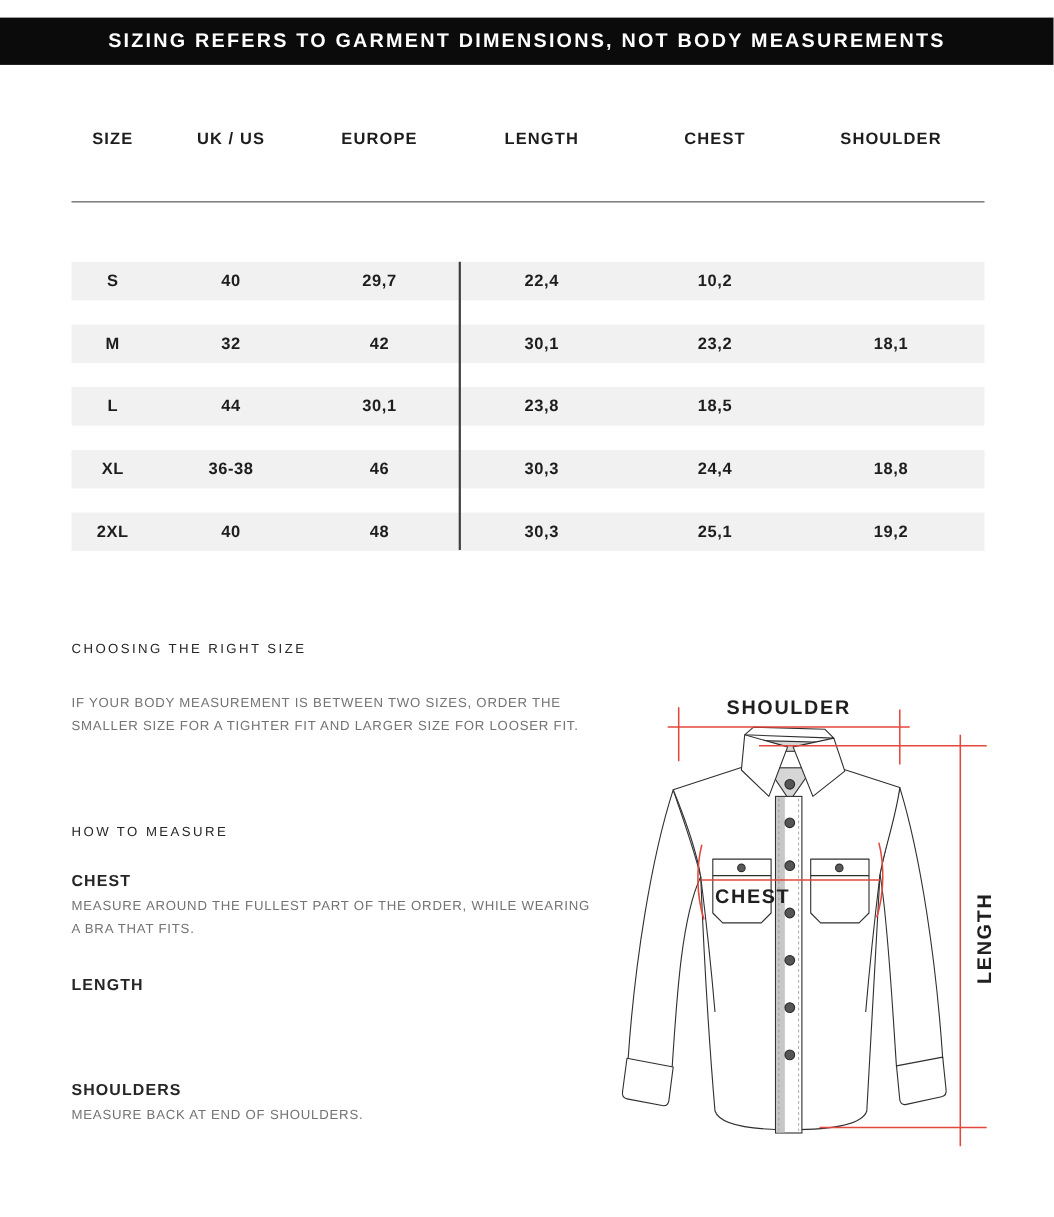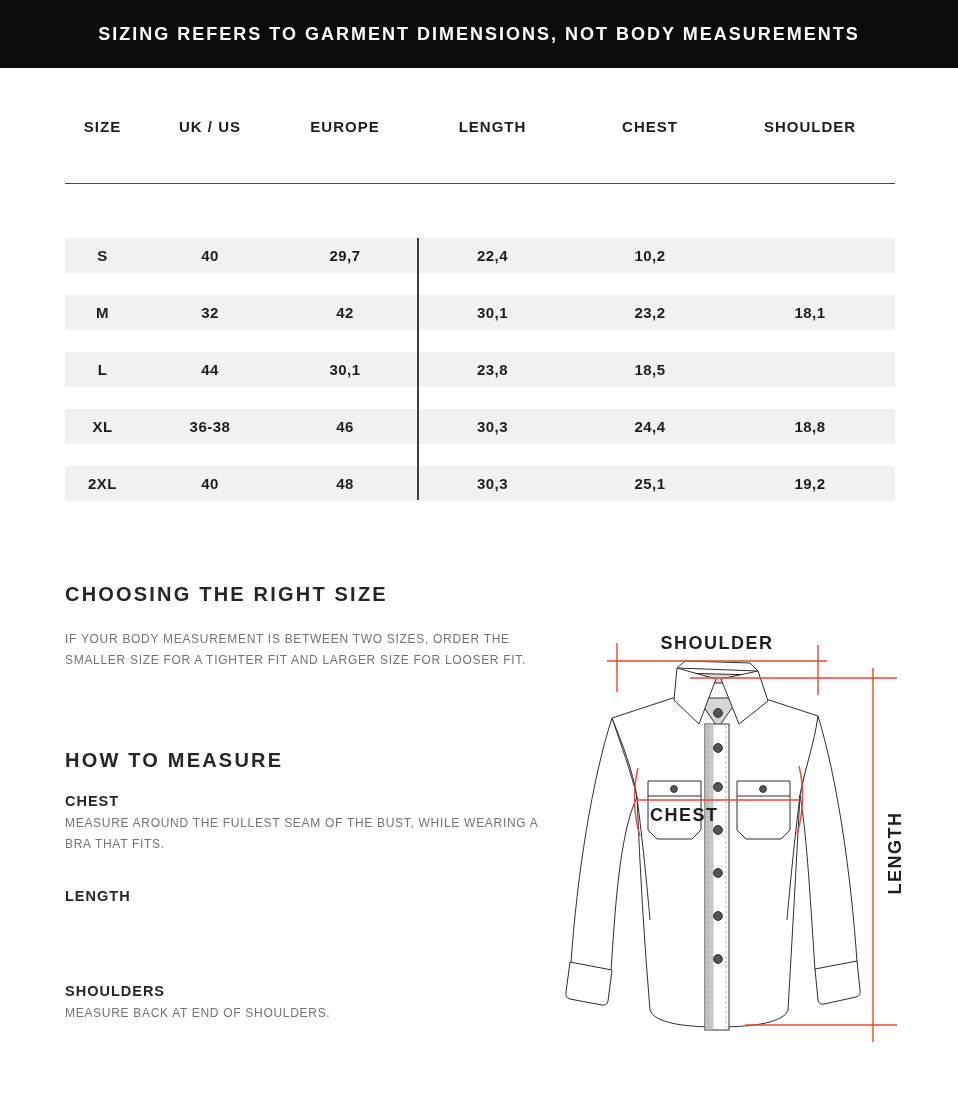--- a/index.html
+++ b/index.html
@@ -1,35 +1,35 @@
 <!DOCTYPE html>
 <html><head>
 <meta charset="utf-8">
 <style>
   html,body{margin:0;padding:0;background:#ffffff;}
   .page{position:relative;width:958px;height:1106px;background:#ffffff;overflow:hidden;
         font-family:"Liberation Sans","DejaVu Sans",sans-serif;color:#1d1d1d;}
 
   
-  .banner{position:absolute;top:0;left:0;width:958px;height:68px;background:#0b0b0b;
+  .banner{position:absolute;top:16px;left:0;width:958px;height:43px;background:#0b0b0b;
           display:flex;align-items:center;justify-content:center;}
   .banner span{color:#ffffff;font-size:18px;font-weight:bold;letter-spacing:2px;white-space:nowrap;}
 
   
   .tbl-grid{display:grid;grid-template-columns:75px 140px 130px 165px 150px 170px;width:830px;}
   .tbl-head{position:absolute;top:112px;left:65px;height:30px;line-height:30px;}
   .tbl-head span{text-align:center;font-weight:bold;font-size:15px;letter-spacing:1px;color:#1d1d1d;}
   .head-rule{position:absolute;top:183px;left:65px;width:830px;height:0;border-top:1.5px solid #4a4a4a;}
   .rows{position:absolute;top:238px;left:65px;width:830px;}
   .row{height:35px;line-height:35px;background:#f1f1f1;margin-bottom:22px;}
   .row span{text-align:center;font-weight:bold;font-size:15px;color:#1d1d1d;letter-spacing:0.5px;}
   .col-divider{position:absolute;top:238px;left:417px;width:1.5px;height:262px;background:#3f3f3f;}
 
   
-  .sec-heading{position:absolute;left:65px;font-size:20px;font-weight:bold;letter-spacing:2.2px;color:#262626;}
+  .sec-heading{position:absolute;left:65px;font-size:12px;font-weight:normal;letter-spacing:2.2px;color:#262626;}
   .sec-body{position:absolute;left:65px;font-size:12px;line-height:21px;letter-spacing:0.7px;color:#737373;}
   .sub-title{position:absolute;left:65px;font-size:14.5px;font-weight:bold;letter-spacing:1px;color:#262626;}
 
   
   .diagram{position:absolute;top:620px;left:550px;width:408px;height:440px;}
   .diag-label{font-family:"Liberation Sans","DejaVu Sans",sans-serif;font-size:18px;font-weight:600;
               letter-spacing:1.5px;fill:#1f1f1f;}
   .sketch{fill:#ffffff;stroke:#2f2f2f;stroke-width:1;stroke-linejoin:round;}
   .sketch-line{fill:none;stroke:#2f2f2f;stroke-width:1;}
   .stitch{fill:none;stroke:#9a9a9a;stroke-width:0.8;stroke-dasharray:2.5,2.5;}
@@ -95,21 +95,21 @@
     </div>
   </div>
   <div class="col-divider"></div>
 
   <h2 class="sec-heading" style="top:583px;margin:0;">CHOOSING THE RIGHT SIZE</h2>
   <p class="sec-body" style="top:629px;width:492px;margin:0;">IF YOUR BODY MEASUREMENT IS BETWEEN TWO SIZES, ORDER THE SMALLER SIZE FOR A TIGHTER FIT AND LARGER SIZE FOR LOOSER FIT.</p>
 
   <h2 class="sec-heading" style="top:749px;margin:0;">HOW TO MEASURE</h2>
 
   <h3 class="sub-title" style="top:793px;margin:0;">CHEST</h3>
-  <p class="sec-body" style="top:813px;width:482px;margin:0;">MEASURE AROUND THE FULLEST SEAM OF THE BUST, WHILE WEARING A BRA THAT FITS.</p>
+  <p class="sec-body" style="top:813px;width:482px;margin:0;">MEASURE AROUND THE FULLEST PART OF THE ORDER, WHILE WEARING A BRA THAT FITS.</p>
 
   <h3 class="sub-title" style="top:888px;margin:0;">LENGTH</h3>
 
   <h3 class="sub-title" style="top:983px;margin:0;text-align:right;">SHOULDERS</h3>
   <p class="sec-body" style="top:1003px;width:482px;margin:0;">MEASURE BACK AT END OF SHOULDERS.</p>
 
   <svg class="diagram" viewBox="0 0 408 440">
 
     <g>
       <path class="sketch" d="M62,98 C42,160 27,255 21,343 L61,351 C65,292 69,215 87,177 C81,152 70,122 62,98 Z"></path>

